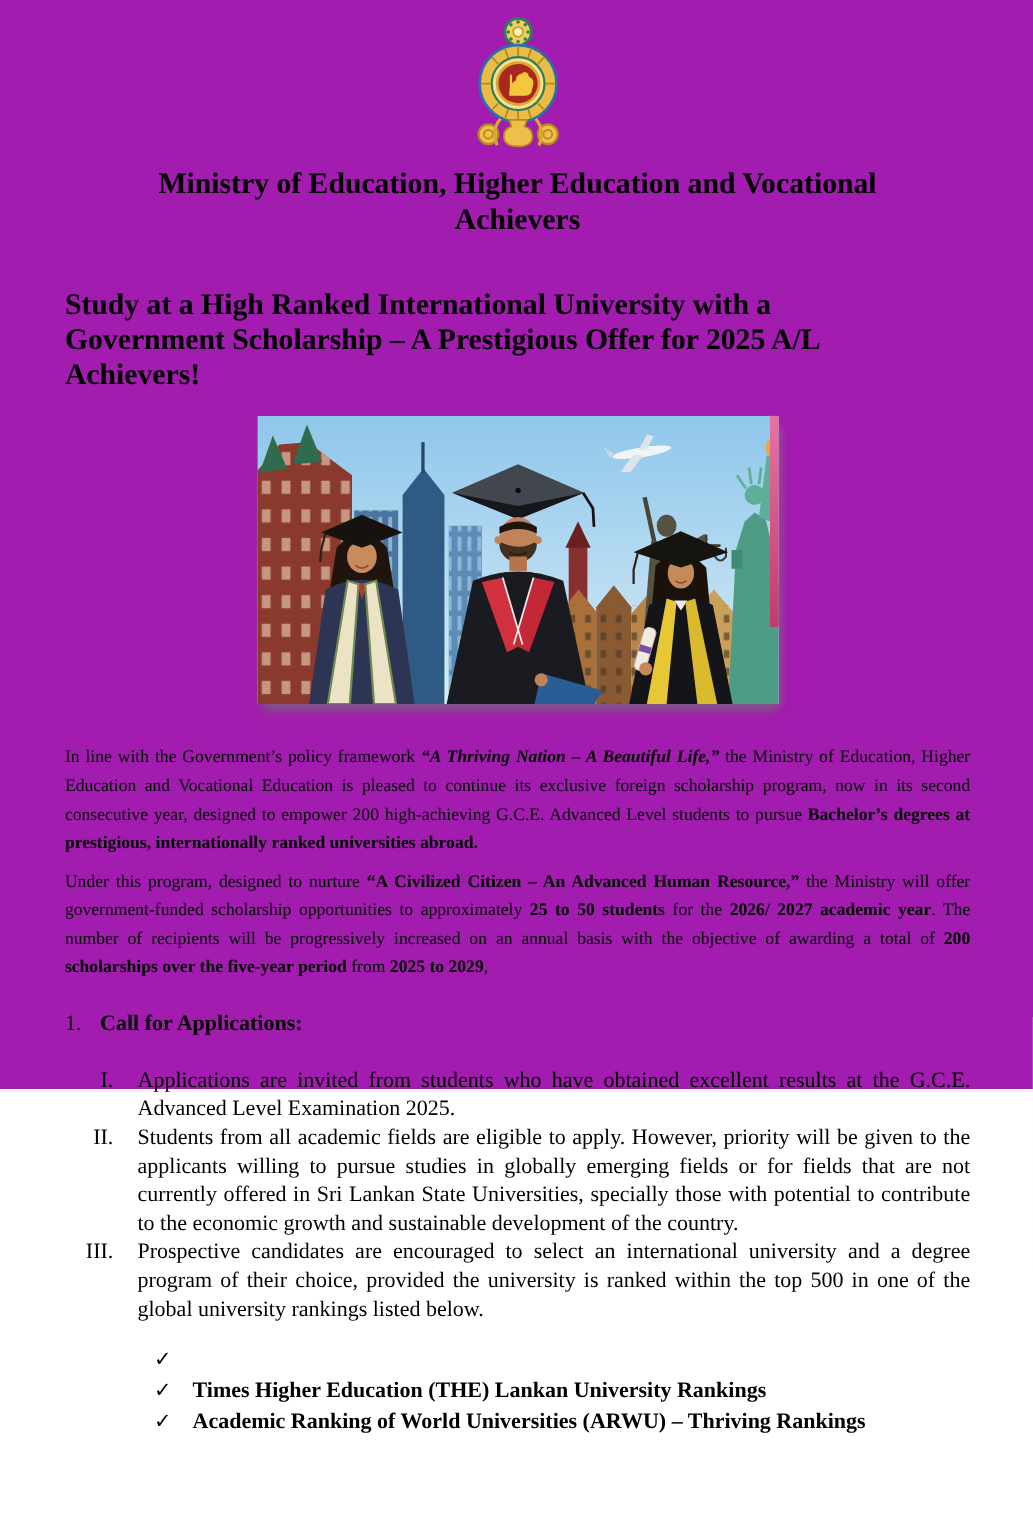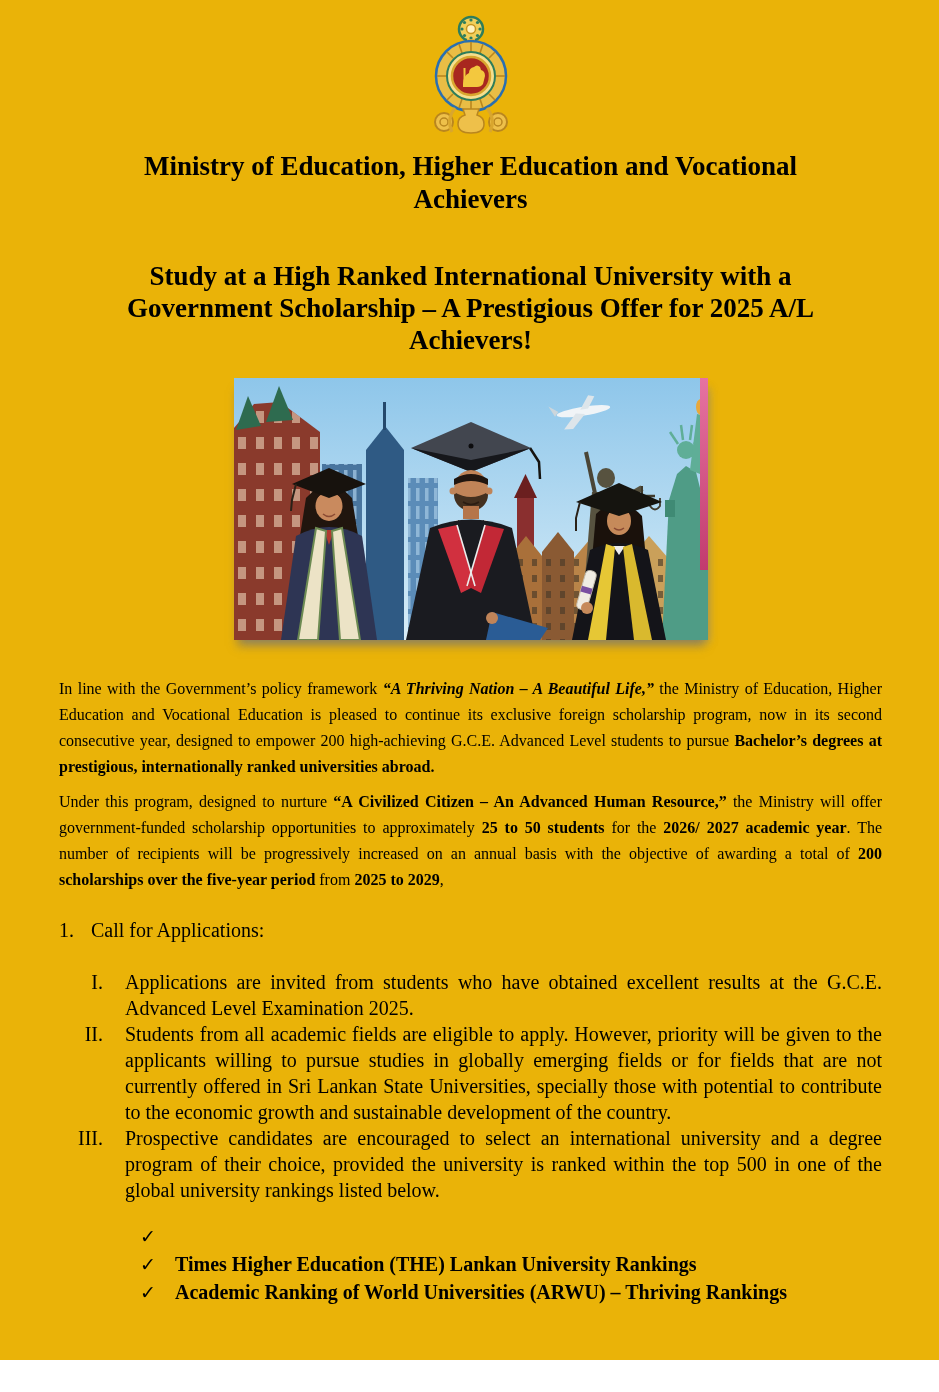--- a/index.html
+++ b/index.html
@@ -1,35 +1,35 @@
 <!DOCTYPE html>
 <html><head>
 <meta charset="utf-8">
 <style>
   html,body{margin:0;padding:0;background:#ffffff;}
   body{width:939px;height:1392px;font-family:"Liberation Serif","DejaVu Serif",serif;color:#000;overflow:hidden;}
-  .page{box-sizing:border-box;width:939px;height:1360px;padding:14px 57px 0 59px;background:#eab308;}
+  .page{box-sizing:border-box;width:939px;height:990px;padding:14px 57px 0 59px;background:#a21caf;}
 
   .emblem-wrap{display:flex;justify-content:center;}
   .ministry{margin:12px auto 0;text-align:center;font-size:27px;font-weight:bold;line-height:33px;}
   .ministry .line,.headline .line{display:block;}
-  .headline{margin:44px auto 0;text-align:center;font-size:27px;font-weight:bold;line-height:32px;}
+  .headline{margin:44px auto 0;font-size:27px;font-weight:bold;line-height:32px;}
 
   .photo-wrap{width:474px;margin:22px auto 0;line-height:0;
     box-shadow:0 9px 9px -3px rgba(110,110,110,.6), 6px 6px 8px -4px rgba(140,140,140,.45);}
   .photo-wrap svg{display:block;}
 
   .body-para{font-size:16px;line-height:26px;text-align:justify;margin:36px 0 0;}
   .body-para + .body-para{margin-top:9px;}
   .seg-bold{font-weight:bold;}
   .seg-bold-italic{font-weight:bold;font-style:italic;}
 
   .section-heading{margin-top:24px;font-size:20px;line-height:26px;}
   .sec-num{display:inline-block;width:32px;}
-  .sec-title{font-weight:normal;}
+  .sec-title{font-weight:bold;}
 
   .roman-list{margin-top:26px;font-size:20px;line-height:26px;}
   .roman-item{display:flex;}
   .numeral{flex:0 0 44px;text-align:right;}
   .roman-text{margin-left:22px;flex:1;text-align:justify;}
 
   .check-list{list-style:none;margin:19px 0 0;padding:0 0 0 81px;font-size:20px;line-height:28px;font-weight:bold;}
   .check-item{display:flex;}
   .check{flex:0 0 35px;font-weight:normal;font-family:"DejaVu Sans",sans-serif;font-size:19px;}
 </style>

